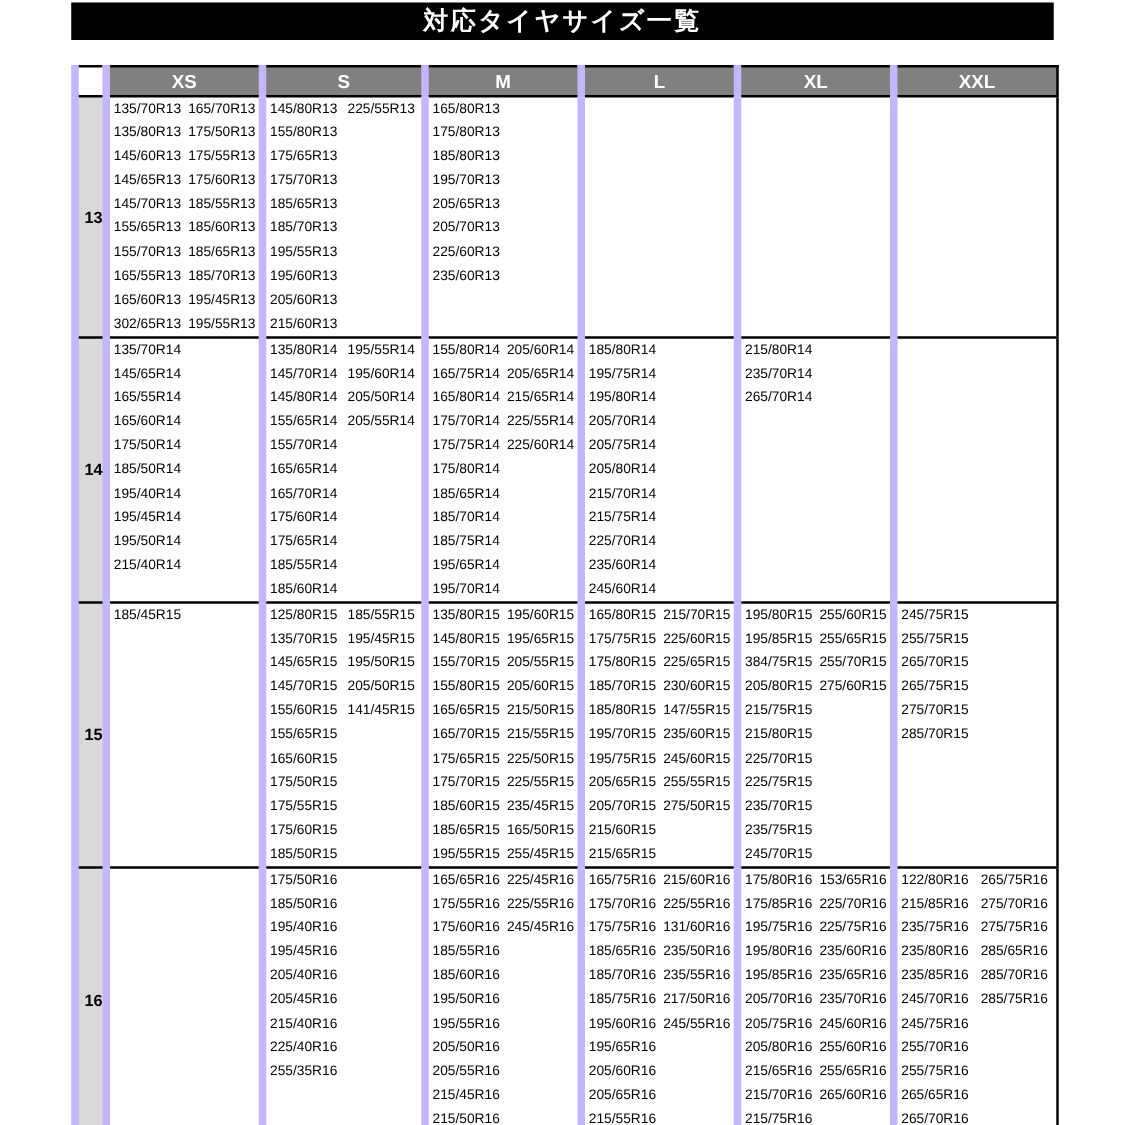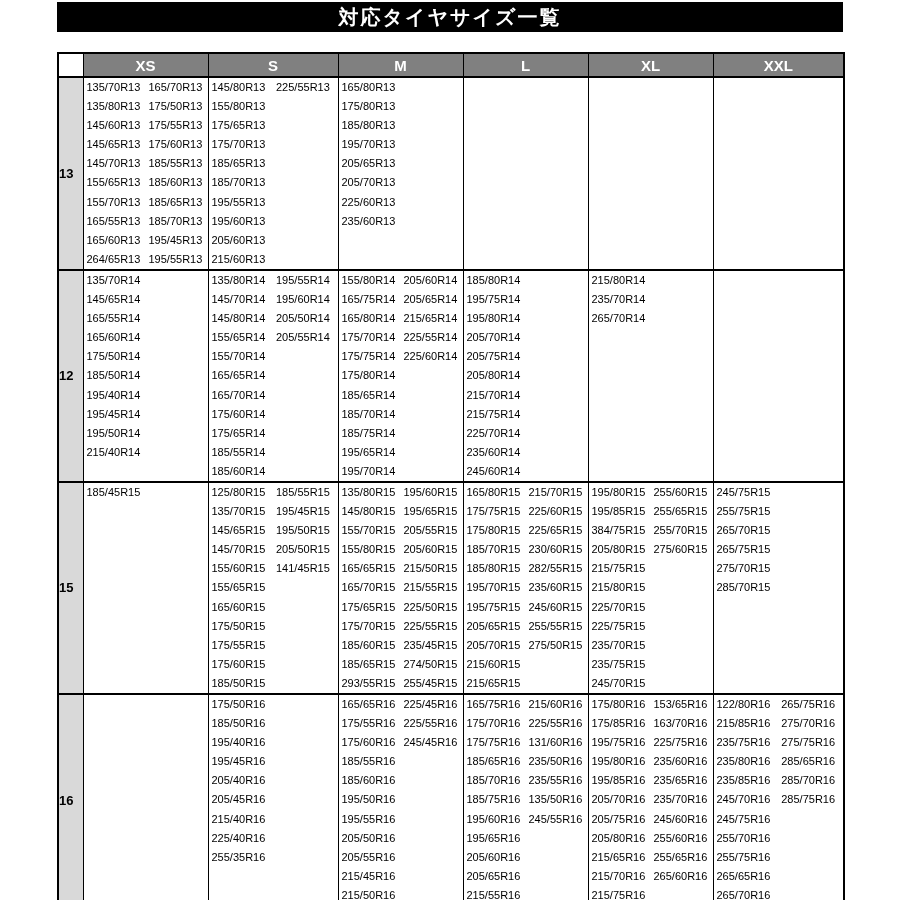--- a/index.html
+++ b/index.html
@@ -10,31 +10,31 @@
     position: absolute; left: 57px; top: 2px; width: 786px; height: 30px;
     background: #000000; color: #ffffff; font-size: 20px; font-weight: bold;
     text-align: center; line-height: 30px; letter-spacing: 2px;
   }
   .table-wrap { position: absolute; left: 57px; top: 52px; width: 786px; }
   table.size-table {
     border-collapse: collapse; table-layout: fixed; width: 786px;
     border: 2px solid #000000;
   }
   .size-table th, .size-table td {
-    border-left: 1px solid #c4b5fd; border-right: 1px solid #000000; padding: 0;
+    border-left: 6px solid #c4b5fd; border-right: 1px solid #000000; padding: 0;
   }
   .size-table thead th {
     background: #808080; color: #ffffff; font-size: 15px; font-weight: bold;
     height: 24px; text-align: center; border-bottom: 2px solid #000000;
   }
   .size-table thead th.corner { background: #ffffff; }
   tr.section-row > th, tr.section-row > td { border-top: 2px solid #000000; }
   th.rim {
     background: #d9d9d9; color: #000000; font-size: 13px; font-weight: bold;
-    text-align: left; vertical-align: middle;
+    text-align: right; vertical-align: middle;
   }
   td.size-cell { vertical-align: top; background: #ffffff; }
   .line { display: flex; height: 19.1px; align-items: center; }
   .sz {
     width: 50%; font-size: 11px; color: #000000; padding-left: 3px;
     white-space: nowrap; overflow: hidden; line-height: 19.1px;
   }
 </style>
 </head>
 <body>
@@ -97,21 +97,21 @@
               </div>
               <div class="line">
                 <span class="sz">165/55R13</span>
                 <span class="sz">185/70R13</span>
               </div>
               <div class="line">
                 <span class="sz">165/60R13</span>
                 <span class="sz">195/45R13</span>
               </div>
               <div class="line">
-                <span class="sz">264/65R13</span>
+                <span class="sz">302/65R13</span>
                 <span class="sz">195/55R13</span>
               </div>
             </td>
             <td class="size-cell">
               <div class="line">
                 <span class="sz">145/80R13</span>
                 <span class="sz">225/55R13</span>
               </div>
               <div class="line">
                 <span class="sz">155/80R13</span>
@@ -313,21 +313,21 @@
                 <span class="sz"></span>
                 <span class="sz"></span>
               </div>
               <div class="line">
                 <span class="sz"></span>
                 <span class="sz"></span>
               </div>
             </td>
           </tr>
           <tr class="section-row">
-            <th class="rim">12</th>
+            <th class="rim">14</th>
             <td class="size-cell">
               <div class="line">
                 <span class="sz">135/70R14</span>
                 <span class="sz"></span>
               </div>
               <div class="line">
                 <span class="sz">145/65R14</span>
                 <span class="sz"></span>
               </div>
               <div class="line">
@@ -724,24 +724,24 @@
               <div class="line">
                 <span class="sz">175/70R15</span>
                 <span class="sz">225/55R15</span>
               </div>
               <div class="line">
                 <span class="sz">185/60R15</span>
                 <span class="sz">235/45R15</span>
               </div>
               <div class="line">
                 <span class="sz">185/65R15</span>
-                <span class="sz">274/50R15</span>
-              </div>
-              <div class="line">
-                <span class="sz">293/55R15</span>
+                <span class="sz">165/50R15</span>
+              </div>
+              <div class="line">
+                <span class="sz">195/55R15</span>
                 <span class="sz">255/45R15</span>
               </div>
             </td>
             <td class="size-cell">
               <div class="line">
                 <span class="sz">165/80R15</span>
                 <span class="sz">215/70R15</span>
               </div>
               <div class="line">
                 <span class="sz">175/75R15</span>
@@ -750,21 +750,21 @@
               <div class="line">
                 <span class="sz">175/80R15</span>
                 <span class="sz">225/65R15</span>
               </div>
               <div class="line">
                 <span class="sz">185/70R15</span>
                 <span class="sz">230/60R15</span>
               </div>
               <div class="line">
                 <span class="sz">185/80R15</span>
-                <span class="sz">282/55R15</span>
+                <span class="sz">147/55R15</span>
               </div>
               <div class="line">
                 <span class="sz">195/70R15</span>
                 <span class="sz">235/60R15</span>
               </div>
               <div class="line">
                 <span class="sz">195/75R15</span>
                 <span class="sz">245/60R15</span>
               </div>
               <div class="line">
@@ -1033,21 +1033,21 @@
               <div class="line">
                 <span class="sz">185/65R16</span>
                 <span class="sz">235/50R16</span>
               </div>
               <div class="line">
                 <span class="sz">185/70R16</span>
                 <span class="sz">235/55R16</span>
               </div>
               <div class="line">
                 <span class="sz">185/75R16</span>
-                <span class="sz">135/50R16</span>
+                <span class="sz">217/50R16</span>
               </div>
               <div class="line">
                 <span class="sz">195/60R16</span>
                 <span class="sz">245/55R16</span>
               </div>
               <div class="line">
                 <span class="sz">195/65R16</span>
                 <span class="sz"></span>
               </div>
               <div class="line">
@@ -1063,21 +1063,21 @@
                 <span class="sz"></span>
               </div>
             </td>
             <td class="size-cell">
               <div class="line">
                 <span class="sz">175/80R16</span>
                 <span class="sz">153/65R16</span>
               </div>
               <div class="line">
                 <span class="sz">175/85R16</span>
-                <span class="sz">163/70R16</span>
+                <span class="sz">225/70R16</span>
               </div>
               <div class="line">
                 <span class="sz">195/75R16</span>
                 <span class="sz">225/75R16</span>
               </div>
               <div class="line">
                 <span class="sz">195/80R16</span>
                 <span class="sz">235/60R16</span>
               </div>
               <div class="line">

